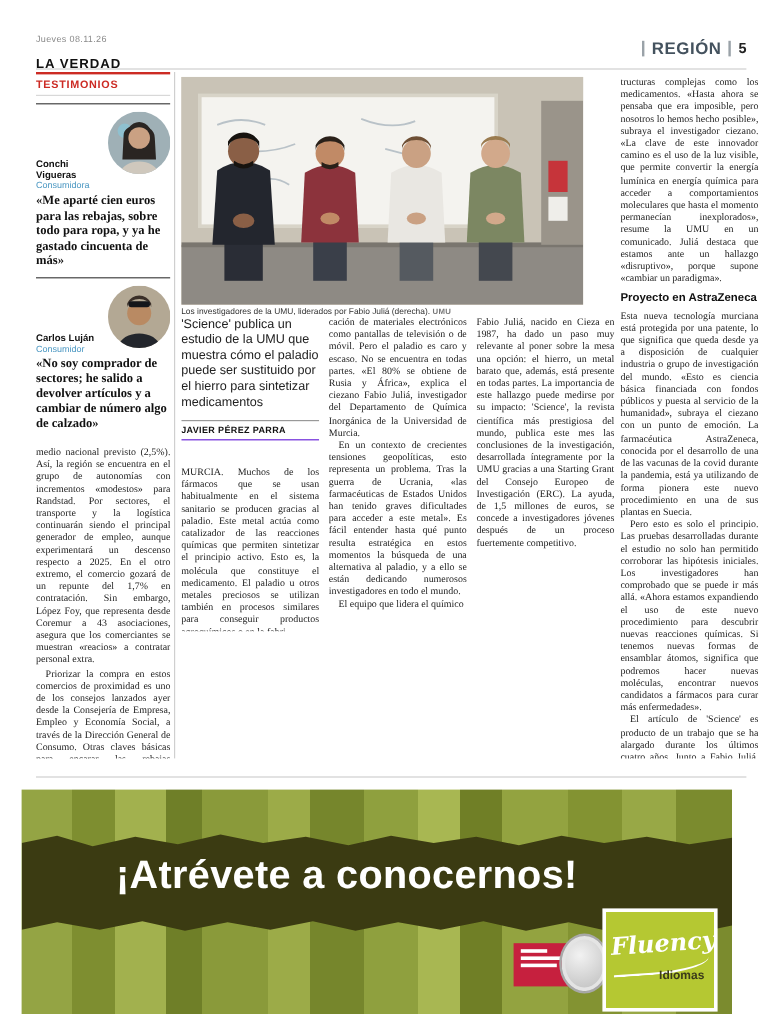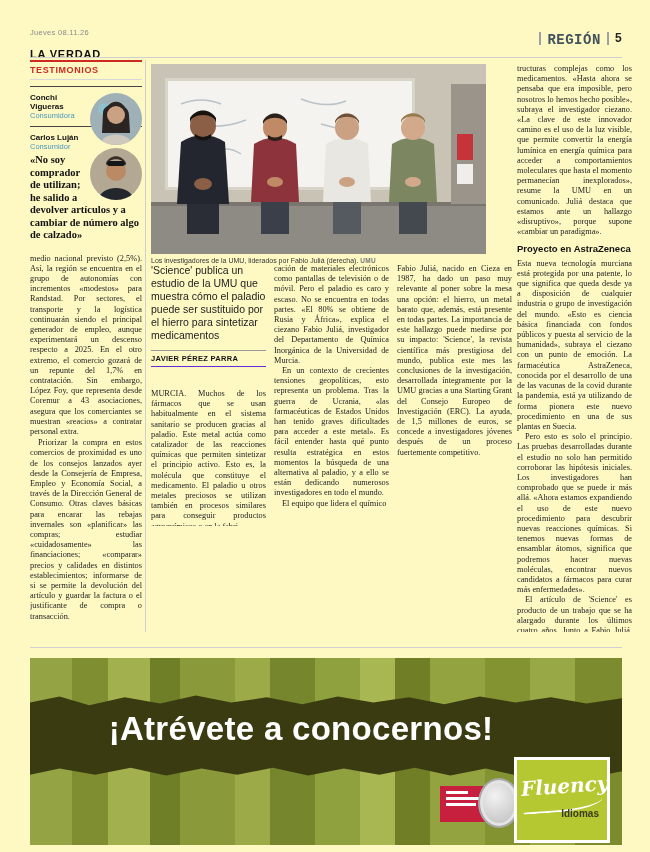--- a/index.html
+++ b/index.html
@@ -1,36 +1,36 @@
 <!DOCTYPE html>
 <html lang="es"><head>
 <meta charset="utf-8">
 <style>
   html,body{margin:0;padding:0;background:#e8e8e8;}
-  .page{position:relative;width:650px;height:852px;background:#fef9c3;margin:0 auto;overflow:hidden;
+  .page{position:relative;width:650px;height:852px;background:#ffffff;margin:0 auto;overflow:hidden;
         font-family:"Liberation Serif",serif;color:#1a1a1a;}
   
   .hdr{position:absolute;left:30px;top:28px;right:28px;height:26px;font-family:"Liberation Sans",sans-serif;}
   .hdr-date{font-size:7.5px;color:#8a8a8a;letter-spacing:.3px;}
   .hdr-paper{font-size:11px;font-weight:bold;letter-spacing:.8px;color:#111;margin-top:11px;}
-  .hdr-right{position:absolute;right:0;top:4px;display:flex;align-items:flex-start;gap:6px;font-family:Liberation Mono, monospace;}
+  .hdr-right{position:absolute;right:0;top:4px;display:flex;align-items:center;gap:6px;}
   .hdr-bar{width:2px;height:13px;background:#9aa2a8;}
   .hdr-section{font-size:14px;font-weight:bold;letter-spacing:.5px;color:#44525e;}
   .hdr-page{font-size:12px;font-weight:bold;color:#222;}
   .hdr-rule{position:absolute;left:30px;right:28px;top:57px;height:1px;background:#cfcfcf;}
   
   .sidebar{position:absolute;left:30px;top:60px;width:112px;height:572px;overflow:hidden;}
   .testi-redrule{height:2px;background:#cc2b24;margin-bottom:3px;}
   .testi-title{font-family:"Liberation Sans",sans-serif;font-weight:bold;font-size:9px;color:#cc2b24;
                letter-spacing:.6px;padding-bottom:4px;border-bottom:1px solid #d8d8d8;}
   .testi-entry{padding-top:6px;margin-top:6px;border-top:1px solid #444;}
   .testi-entry:first-of-type{border-top:none;}
   .avatar{float:right;width:52px;height:52px;border-radius:50%;overflow:hidden;margin:0 0 3px 5px;
           shape-outside:circle(50%);}
-  .testi-name{font-family:"Liberation Sans",sans-serif;font-weight:bold;font-size:8px;color:#111;}
+  .testi-name{font-family:"Liberation Sans",sans-serif;font-weight:bold;font-size:8px;color:#111;margin-top:39px;}
   .testi-role{font-family:"Liberation Sans",sans-serif;font-size:7.5px;color:#4a97c2;margin-bottom:3px;}
   .testi-quote{font-weight:bold;font-size:10.5px;line-height:12.5px;color:#111;}
   .sidebar-body{margin-top:12px;font-size:8.3px;line-height:10.2px;text-align:justify;hyphens:auto;color:#222;}
   .sidebar-body p{margin:0;}
   .sidebar-body p + p{text-indent:8px;margin-top:1px;}
   .v-divider{position:absolute;left:145px;top:60px;width:1px;height:572px;background:#cfcfcf;}
   
   .art-left{position:absolute;left:151px;top:64px;width:362px;height:568px;overflow:hidden;}
   .photo{width:335px;height:190px;overflow:hidden;background:#c9c3b6;}
   .caption{width:335px;font-family:"Liberation Sans",sans-serif;font-size:7px;color:#333;margin-top:3px;}
@@ -43,21 +43,21 @@
   .byline-box{font-family:"Liberation Sans",sans-serif;font-weight:bold;font-size:7.5px;letter-spacing:.3px;
               color:#111;border-top:1px solid #999;border-bottom:1px solid #6d28d9;padding:3px 0;margin-bottom:22px;}
   .bodytxt{font-size:8.3px;line-height:10.2px;text-align:justify;hyphens:auto;color:#222;}
   .bodytxt p{margin:0;}
   .bodytxt p + p{text-indent:8px;}
   .col4{position:absolute;left:517px;top:64px;width:115px;height:568px;overflow:hidden;}
   .subhead{font-family:"Liberation Sans",sans-serif;font-weight:bold;font-size:9.5px;color:#111;
            margin:7px 0 4px 0;}
   
   .ad-rule{position:absolute;left:30px;right:28px;top:647px;height:1px;background:#cfcfcf;}
-  .ad{position:absolute;left:30px;top:658px;width:592px;height:187px;overflow:hidden;
+  .ad{position:absolute;left:18px;top:658px;width:592px;height:187px;overflow:hidden;
       background:linear-gradient(90deg,#94a444 0 42px,#7e8e30 42px 78px,#a2b14e 78px 120px,#6f7f28 120px 150px,
       #8a9a3a 150px 205px,#9cab48 205px 240px,#76862c 240px 285px,#8fa03e 285px 330px,#a8b752 330px 365px,
       #707f26 365px 400px,#93a340 400px 455px,#839332 455px 500px,#98a846 500px 545px,#7b8b2e 545px 592px);}
   .ad-band{position:absolute;left:0;right:0;top:34px;height:88px;background:#3b3b12;
      clip-path:polygon(0% 12%,5% 5%,10% 15%,16% 6%,22% 13%,28% 4%,34% 12%,40% 6%,46% 14%,52% 5%,58% 12%,
      64% 6%,70% 14%,76% 5%,82% 12%,88% 6%,94% 13%,100% 7%,100% 90%,95% 97%,89% 88%,83% 96%,77% 87%,71% 95%,
      65% 86%,59% 94%,53% 87%,47% 95%,41% 86%,35% 94%,29% 87%,23% 95%,17% 86%,11% 94%,5% 87%,0% 94%);}
   .ad-slogan{position:absolute;left:0;right:50px;top:52px;text-align:center;color:#ffffff;
              font-family:"Liberation Sans",sans-serif;font-weight:bold;font-size:33px;letter-spacing:.3px;}
   .fluency-card{position:absolute;right:12px;top:99px;width:96px;height:86px;background:#ffffff;padding:3px;
@@ -104,35 +104,36 @@
           <rect width="52" height="52" fill="#9fb0b6"></rect>
           <circle cx="14" cy="16" r="6" fill="#7fd0e8" opacity=".5"></circle>
           <path d="M13 20 C13 8 39 8 39 22 L40 40 L12 40 Z" fill="#2a2522"></path>
           <circle cx="26" cy="22" r="9" fill="#caa183"></circle>
           <path d="M17 19 C18 10 34 10 35 19 L35 14 C30 7 22 7 17 14 Z" fill="#2a2522"></path>
           <path d="M10 52 C12 38 40 38 42 52 Z" fill="#cfc8bd"></path>
         </svg>
       </div>
       <div class="testi-name">Conchi Vigueras</div>
       <div class="testi-role">Consumidora</div>
+      <div class="testi-quote">«Me aparté cien euros para las rebajas, sobre todo para ropa, y ya he gastado cincuenta de más»</div>
     </div>
 
     <div class="testi-entry">
       <div class="avatar">
         <svg width="52" height="52" viewBox="0 0 52 52">
           <rect width="52" height="52" fill="#b3a894"></rect>
           <circle cx="26" cy="23" r="10" fill="#b98a63"></circle>
           <path d="M16 18 C18 9 34 9 36 18 L36 15 C32 6 20 6 16 15 Z" fill="#3a2f28"></path>
           <rect x="17" y="13" width="18" height="5" rx="2.5" fill="#15161a"></rect>
           <path d="M8 52 C11 36 41 36 44 52 Z" fill="#23262c"></path>
         </svg>
       </div>
       <div class="testi-name">Carlos Luján</div>
       <div class="testi-role">Consumidor</div>
-      <div class="testi-quote">«No soy comprador de utilizan; he salido a devolver artículos y a cambiar de número algo de calzado»</div>
+      <div class="testi-quote">«No soy comprador de sectores; he salido a devolver artículos y a cambiar de número algo de calzado»</div>
     </div>
 
     <div class="sidebar-body bodytxt">
       <p>medio nacional previsto (2,5%). Así, la región se encuentra en el grupo de autonomías con incrementos «modestos» para Randstad. Por sectores, el transporte y la logística continuarán siendo el principal generador de empleo, aunque experimentará un descenso respecto a 2025. En el otro extremo, el comercio gozará de un repunte del 1,7% en contratación. Sin embargo, López Foy, que representa desde Coremur a 43 asociaciones, asegura que los comerciantes se muestran «reacios» a contratar personal extra.</p>
       <p>Priorizar la compra en estos comercios de proximidad es uno de los consejos lanzados ayer desde la Consejería de Empresa, Empleo y Economía Social, a través de la Dirección General de Consumo. Otras claves básicas para encarar las rebajas invernales son «planificar» las compras; estudiar «cuidadosamente» las financiaciones; «comparar» precios y calidades en distintos establecimientos; informarse de si se permite la devolución del artículo y guardar la factura o el justificante de compra o transacción.</p>
     </div>
   </aside>
 
   <div class="v-divider"></div>
 

